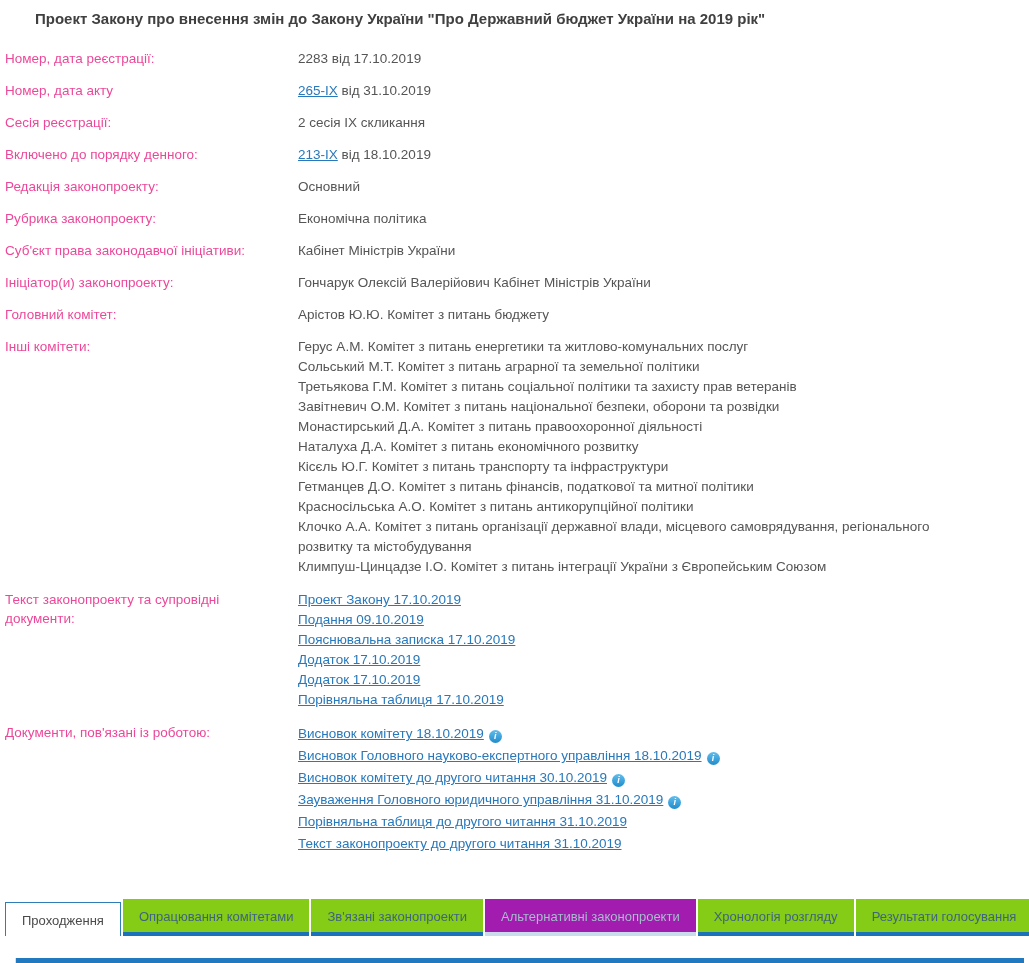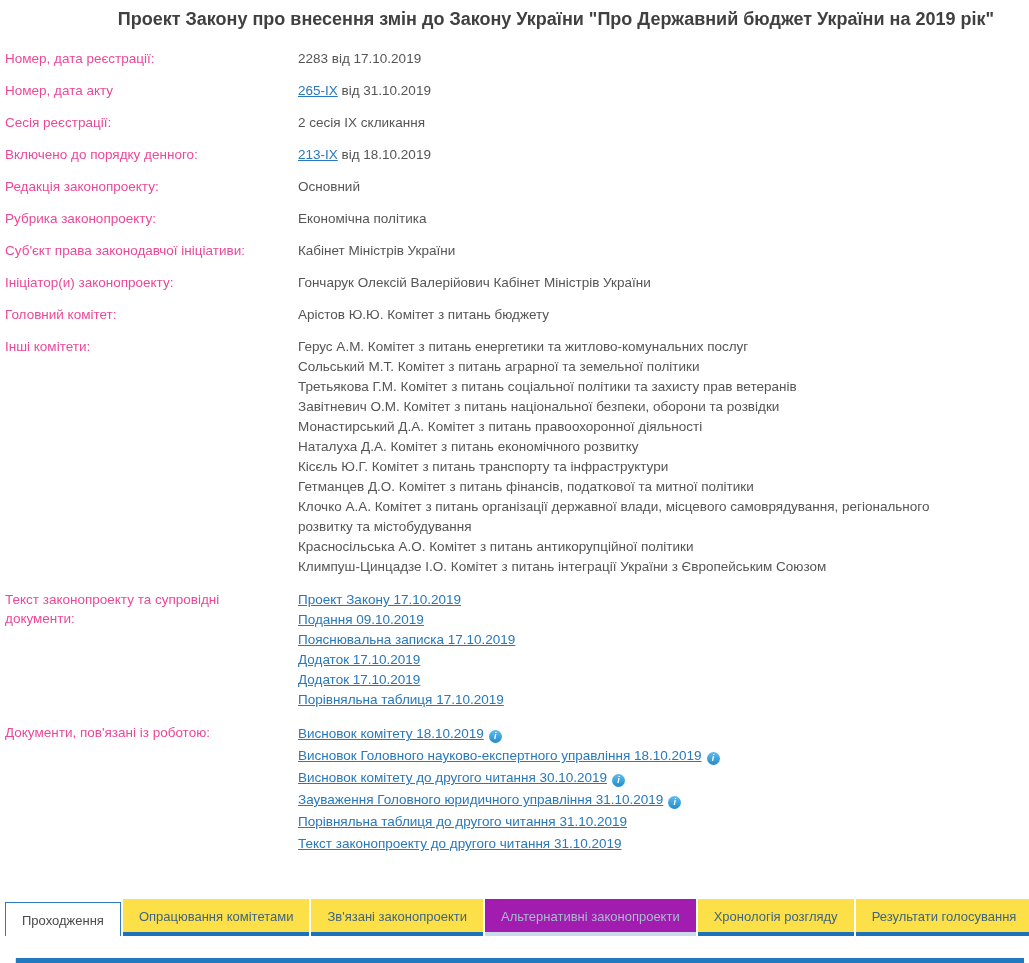--- a/index.html
+++ b/index.html
@@ -5,21 +5,21 @@
   * { margin:0; padding:0; box-sizing:border-box; }
   html,body { background:#ffffff; }
   body {
     width:1029px; height:963px; overflow:hidden;
     font-family:"Liberation Sans", sans-serif;
     font-size:13.5px; color:#555555;
   }
   .page { padding:8px 5px 0 5px; }
 
   .page-title {
-    text-align:right; font-weight:bold; font-size:18px; color:#404040;
+    text-align:left; font-weight:bold; font-size:15px; color:#404040;
     padding:2px 30px 0 30px; line-height:18px;
   }
 
   .details { margin-top:15px; }
   .detail-row { display:flex; align-items:flex-start; padding:6px 0 7px 0; }
   .detail-label {
     width:293px; min-width:293px; font-weight:normal; color:#ec4899; line-height:19px;
     padding-right:12px;
   }
   .detail-value { color:#555555; line-height:19px; }
@@ -35,21 +35,21 @@
   .info-icon {
     display:inline-block; width:13px; height:13px; border-radius:50%;
     background:linear-gradient(180deg,#62bdeb 0%, #1f8ccd 100%);
     color:#ffffff; font-size:9px; font-weight:bold; font-style:italic;
     text-align:center; line-height:13px; margin-left:5px; vertical-align:-1px;
     cursor:pointer;
   }
 
   .tabs { display:flex; margin-top:37px; align-items:flex-end; }
   .tab {
-    background:#fde047; color:#3E647F; font-size:13px;
+    background:#84cc16; color:#3E647F; font-size:13px;
     padding:10px 16px 8px 16px; margin-right:2px; white-space:nowrap;
     border-bottom:4px solid #1B72B8; cursor:pointer; text-align:center;
   }
   .tab:last-child { margin-right:0; flex:1; }
   .tab.active {
     background:#ffffff; border:1px solid #2E7CB8; border-bottom:none;
     color:#4a4a4a; cursor:default;
   }
   .tab.disabled {
     background:#a21caf; color:#A6BCCE; border-bottom-color:#CADCEB; cursor:default;
@@ -121,22 +121,22 @@
       <div class="detail-label">Інші комітети:</div>
       <div class="detail-value committee-list">
         <div class="committee-item">Герус А.М. Комітет з питань енергетики та житлово-комунальних послуг</div>
         <div class="committee-item">Сольський М.Т. Комітет з питань аграрної та земельної політики</div>
         <div class="committee-item">Третьякова Г.М. Комітет з питань соціальної політики та захисту прав ветеранів</div>
         <div class="committee-item">Завітневич О.М. Комітет з питань національної безпеки, оборони та розвідки</div>
         <div class="committee-item">Монастирський Д.А. Комітет з питань правоохоронної діяльності</div>
         <div class="committee-item">Наталуха Д.А. Комітет з питань економічного розвитку</div>
         <div class="committee-item">Кісєль Ю.Г. Комітет з питань транспорту та інфраструктури</div>
         <div class="committee-item">Гетманцев Д.О. Комітет з питань фінансів, податкової та митної політики</div>
+        <div class="committee-item">Красносільська А.О. Комітет з питань антикорупційної політики</div>
         <div class="committee-item">Клочко А.А. Комітет з питань організації державної влади, місцевого самоврядування, регіонального розвитку та містобудування</div>
-        <div class="committee-item">Красносільська А.О. Комітет з питань антикорупційної політики</div>
         <div class="committee-item">Климпуш-Цинцадзе І.О. Комітет з питань інтеграції України з Європейським Союзом</div>
       </div>
     </div>
 
     <div class="detail-row">
       <div class="detail-label">Текст законопроекту та супровідні документи:</div>
       <div class="detail-value doc-list">
         <div class="doc-item"><a class="lnk">Проект Закону 17.10.2019</a></div>
         <div class="doc-item"><a class="lnk">Подання 09.10.2019</a></div>
         <div class="doc-item"><a class="lnk">Пояснювальна записка 17.10.2019</a></div>

